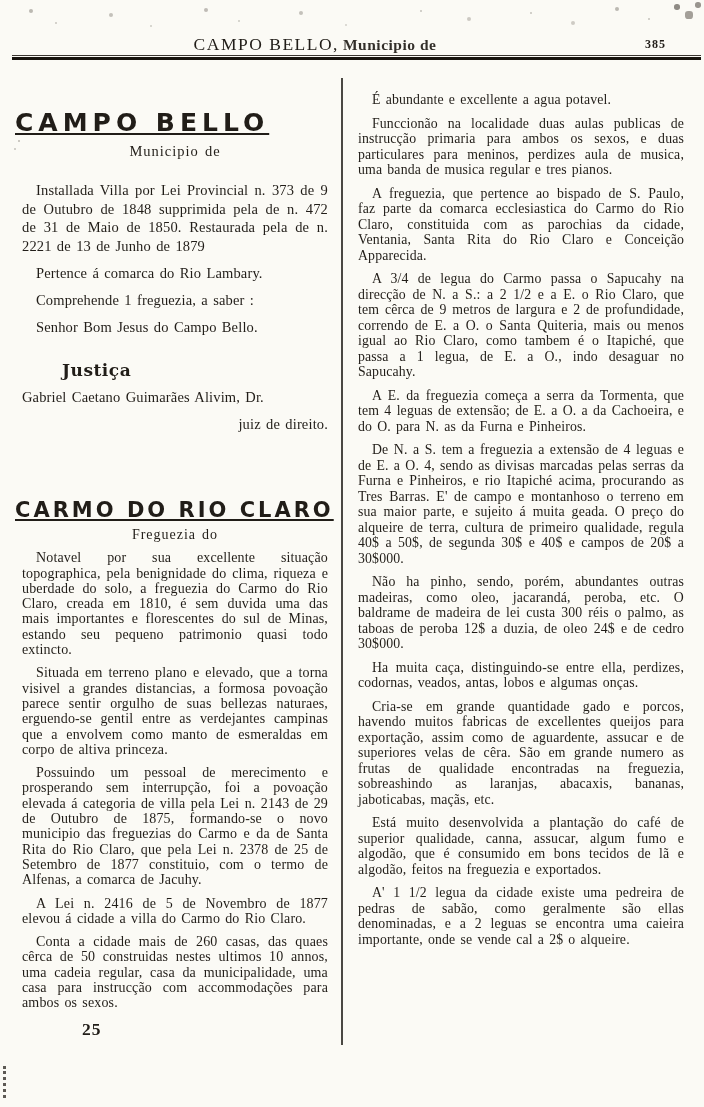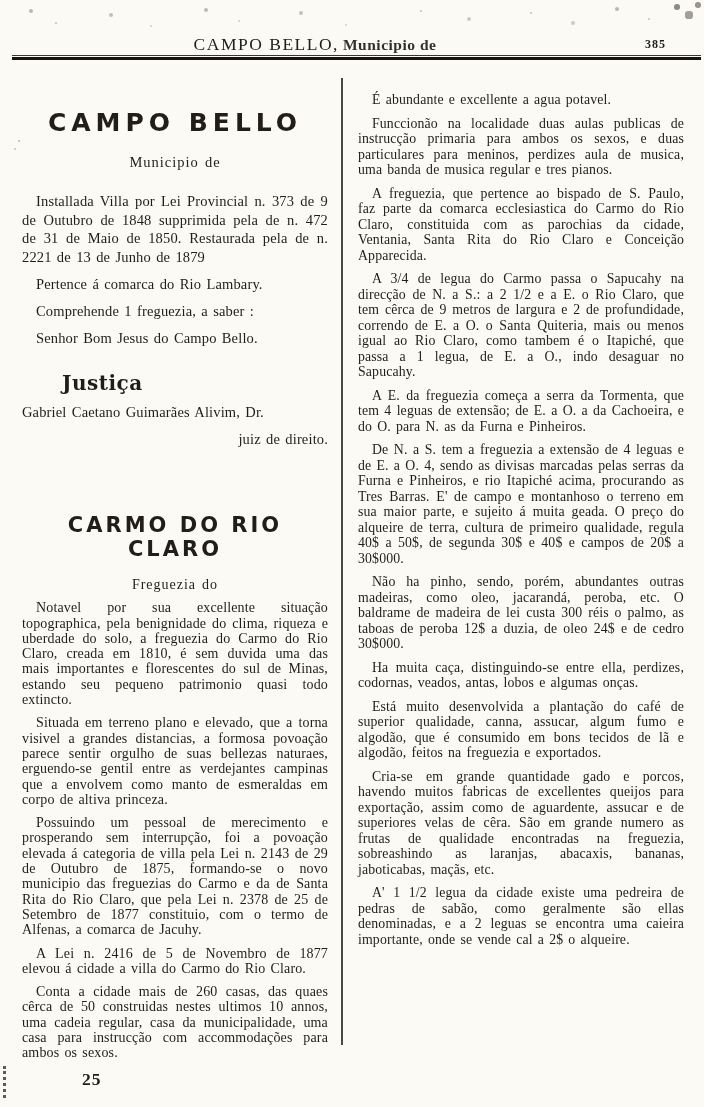--- a/index.html
+++ b/index.html
@@ -58,31 +58,31 @@
     position:absolute;left:350px;top:84px;width:342px;
   }
   p{
     margin:8px;text-indent:14px;text-align:justify;
     letter-spacing:.15px;word-spacing:1.5px;
   }
   .col-right p{font-size:13.8px;line-height:15.5px;}
   .sec1 p{font-size:14.5px;line-height:18.8px;}
   .sec2 p{font-size:14px;line-height:15.3px;}
   .heading-lg{
-    margin:16px;text-align:center;
-    font-family:"DejaVu Sans", sans-serif;font-weight:bold;
+    margin:1px;
+    font-family:"DejaVu Sans", sans-serif;font-weight:bold;text-decoration:underline;
   }
   .h-campo{font-size:25px;letter-spacing:5px;margin-top:46px;}
   .h-carmo{font-size:21px;letter-spacing:3px;}
   .subheading{
     text-align:center;font-size:15px;letter-spacing:1px;margin:5px 0 0 0;text-indent:0;
   }
   .sec1 .first-para{margin-top:20px;}
   .justica-heading{
-    font-weight:bold;font-size:20px;letter-spacing:.5px;
+    font-weight:bold;font-size:17px;letter-spacing:.5px;
     margin:24px 0 6px 48px;
     font-family:"DejaVu Serif", serif;
   }
   .justica-line1{font-size:14.5px;line-height:18px;text-indent:0;text-align:left;}
   .justica-line2{font-size:14.5px;line-height:18px;text-indent:0;text-align:right;padding-left:108px;}
   .sec2{position:absolute;left:0;right:0;top:435px;}
   .sec2 .subheading{margin-bottom:8px;}
   .signature-mark{
     font-size:17.5px;font-weight:bold;margin:6px 0 0 68px;letter-spacing:1px;
   }
@@ -131,18 +131,18 @@
 
   <div class="col-right">
     <p>É abundante e excellente a agua potavel.</p>
     <p>Funccionão na localidade duas aulas publicas de instrucção primaria para ambos os sexos, e duas particulares para meninos, perdizes aula de musica, uma banda de musica regular e tres pianos.</p>
     <p>A freguezia, que pertence ao bispado de S. Paulo, faz parte da comarca ecclesiastica do Carmo do Rio Claro, constituida com as parochias da cidade, Ventania, Santa Rita do Rio Claro e Conceição Apparecida.</p>
     <p>A 3/4 de legua do Carmo passa o Sapucahy na direcção de N. a S.: a 2 1/2 e a E. o Rio Claro, que tem cêrca de 9 metros de largura e 2 de profundidade, correndo de E. a O. o Santa Quiteria, mais ou menos igual ao Rio Claro, como tambem é o Itapiché, que passa a 1 legua, de E. a O., indo desaguar no Sapucahy.</p>
     <p>A E. da freguezia começa a serra da Tormenta, que tem 4 leguas de extensão; de E. a O. a da Cachoeira, e do O. para N. as da Furna e Pinheiros.</p>
     <p>De N. a S. tem a freguezia a extensão de 4 leguas e de E. a O. 4, sendo as divisas marcadas pelas serras da Furna e Pinheiros, e rio Itapiché acima, procurando as Tres Barras. E' de campo e montanhoso o terreno em sua maior parte, e sujeito á muita geada. O preço do alqueire de terra, cultura de primeiro qualidade, regula 40$ a 50$, de segunda 30$ e 40$ e campos de 20$ a 30$000.</p>
     <p>Não ha pinho, sendo, porém, abundantes outras madeiras, como oleo, jacarandá, peroba, etc. O baldrame de madeira de lei custa 300 réis o palmo, as taboas de peroba 12$ a duzia, de oleo 24$ e de cedro 30$000.</p>
     <p>Ha muita caça, distinguindo-se entre ella, perdizes, codornas, veados, antas, lobos e algumas onças.</p>
+    <p>Cria-se em grande quantidade gado e porcos, havendo muitos fabricas de excellentes queijos para exportação, assim como de aguardente, assucar e de superiores velas de cêra. São em grande numero as frutas de qualidade encontradas na freguezia, sobreashindo as laranjas, abacaxis, bananas, jaboticabas, maçãs, etc.</p>
     <p>Está muito desenvolvida a plantação do café de superior qualidade, canna, assucar, algum fumo e algodão, que é consumido em bons tecidos de lã e algodão, feitos na freguezia e exportados.</p>
-    <p>Cria-se em grande quantidade gado e porcos, havendo muitos fabricas de excellentes queijos para exportação, assim como de aguardente, assucar e de superiores velas de cêra. São em grande numero as frutas de qualidade encontradas na freguezia, sobreashindo as laranjas, abacaxis, bananas, jaboticabas, maçãs, etc.</p>
     <p>A' 1 1/2 legua da cidade existe uma pedreira de pedras de sabão, como geralmente são ellas denominadas, e a 2 leguas se encontra uma caieira importante, onde se vende cal a 2$ o alqueire.</p>
   </div>
 
 </div>
 
 </body></html>

